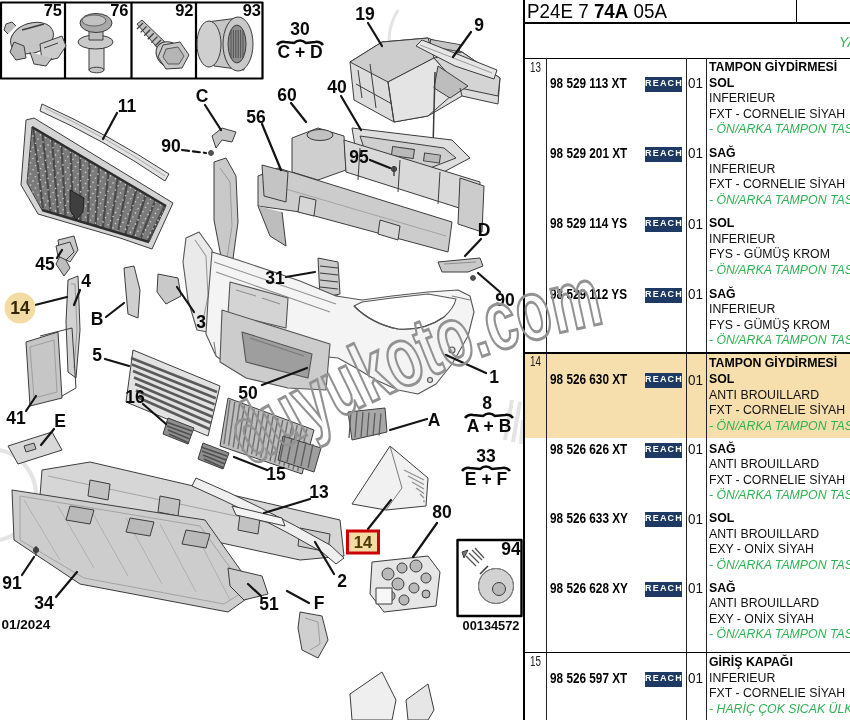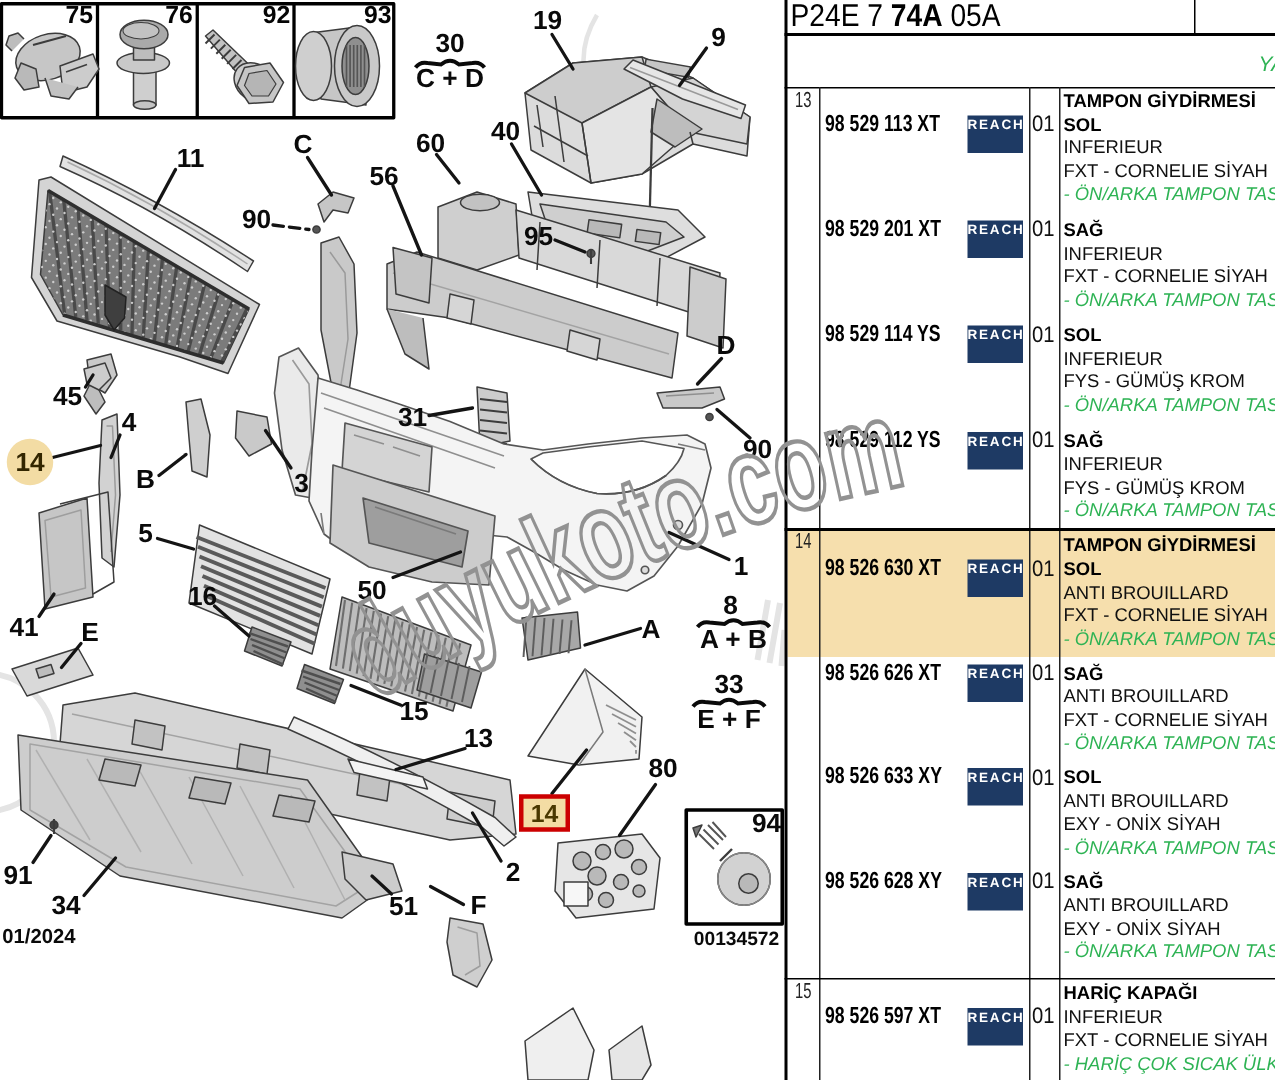--- a/index.html
+++ b/index.html
@@ -7,21 +7,21 @@
 #diag{position:absolute;left:0;top:0;}
 .ln{position:absolute;}
 .tan{position:absolute;background:#f6dfad;}
 .t{position:absolute;white-space:nowrap;color:#101010;font-size:12.3px;line-height:15.6px;}
 .hdr{font-size:21px;color:#000;transform:scaleX(0.895);transform-origin:left top;line-height:21px;}
 .itm{font-size:14.5px;color:#222;transform:scaleX(0.68);transform-origin:left top;line-height:13.5px;}
 .pn{font-weight:bold;font-size:15.5px;color:#000;transform:scaleX(0.76);transform-origin:left top;line-height:15.6px;}
 .qty{font-size:15px;color:#111;transform:scaleX(0.90);transform-origin:left top;}
 .db{font-weight:bold;color:#000;}
 .grn{color:#2eb354;font-style:italic;}
-.reach{position:absolute;width:37px;height:25px;background:#1e3a64;color:#fff;
+.reach{position:absolute;width:37px;height:15px;background:#1e3a64;color:#fff;
   font-size:9px;font-weight:bold;text-align:center;line-height:13px;letter-spacing:1.2px;}
 #wmsvg{position:absolute;left:0;top:0;}
 </style></head>
 <body>
 <div id="page">
 <svg id="diag" width="523" height="720" viewBox="0 0 523 720">
 <defs>
         <clipPath id="meshclip">
           <path d="M32,127 L166,206 L149,242 L42,210 L27,183 Z"></path>
         </clipPath>
@@ -1135,21 +1135,21 @@
 <div class="t d" style="left:709px;top:542.2px;">EXY - ONİX SİYAH</div>
 <div class="t grn" style="left:709px;top:557.8000000000001px;">- ÖN/ARKA TAMPON TASARIMI</div>
 <div class="t pn" style="left:550px;top:579.7px;">98 526 628 XY</div>
 <div class="reach" style="left:645px;top:581.5px;">REACH</div>
 <div class="t qty" style="left:687.5px;top:580.0px;">01</div>
 <div class="t db" style="left:709px;top:580.5px;">SAĞ</div>
 <div class="t d" style="left:709px;top:596.1px;">ANTI BROUILLARD</div>
 <div class="t d" style="left:709px;top:611.7px;">EXY - ONİX SİYAH</div>
 <div class="t grn" style="left:709px;top:627.3000000000001px;">- ÖN/ARKA TAMPON TASARIMI</div>
 <div class="t itm" style="left:530px;top:654.9px;">15</div>
-<div class="t db" style="left:709px;top:655.2px;">HARİÇ KAPAĞI</div>
+<div class="t db" style="left:709px;top:655.2px;">GİRİŞ KAPAĞI</div>
 <div class="t pn" style="left:550px;top:670.0px;">98 526 597 XT</div>
 <div class="reach" style="left:645px;top:671.8px;">REACH</div>
 <div class="t qty" style="left:687.5px;top:670.3px;">01</div>
 <div class="t d" style="left:709px;top:670.8px;">INFERIEUR</div>
 <div class="t d" style="left:709px;top:686.4px;">FXT - CORNELIE SİYAH</div>
 <div class="t grn" style="left:709px;top:702.0px;">- HARİÇ ÇOK SICAK ÜLKELER İÇİN</div>
 <svg id="wmsvg" width="850" height="720">
 <defs>
         <path id="wmp" d="M250,467 Q450,350 612,322"></path>
       </defs>

